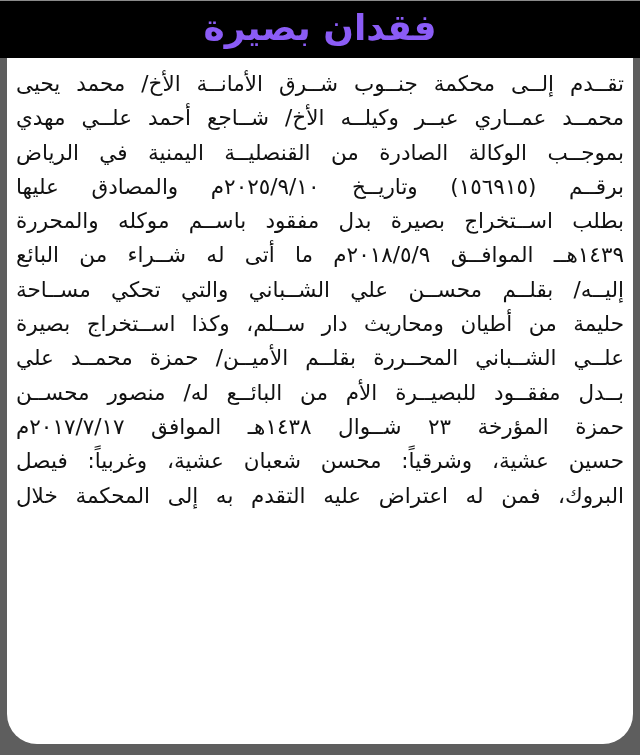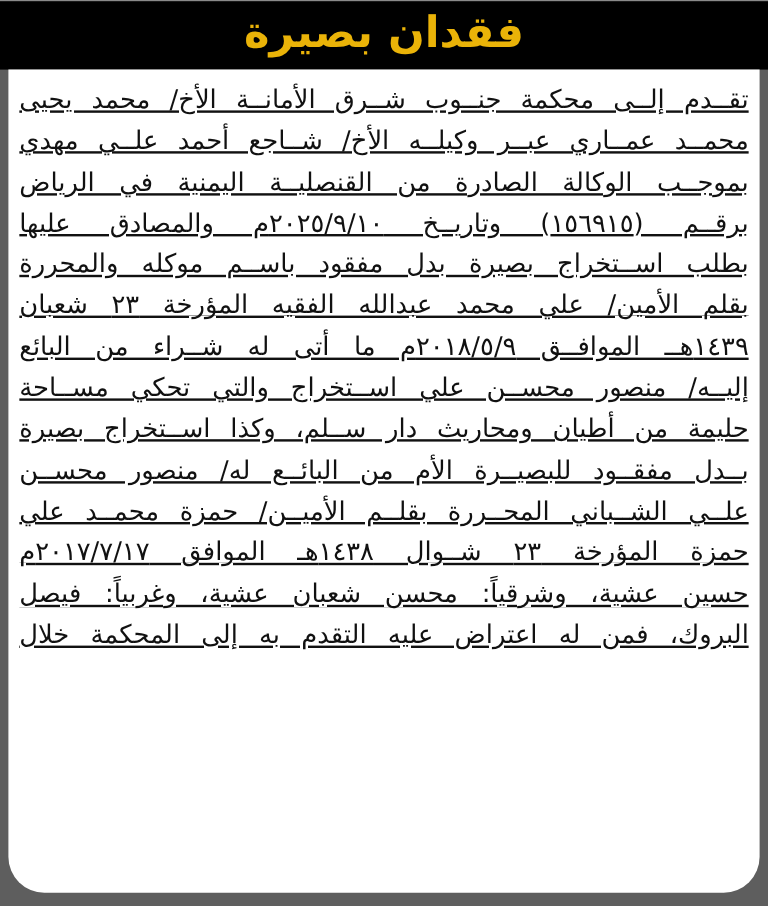--- a/index.html
+++ b/index.html
@@ -23,21 +23,21 @@
     .title-bar {
       position: absolute;
       left: 0; top: 1px;
       width: 640px; height: 57px;
       background: #000000;
       display: flex;
       align-items: center;
       justify-content: center;
     }
     .title-text {
-      color: #eab308;
+      color: #8b5cf6;
       font-family: "DejaVu Sans", sans-serif;
       font-weight: bold;
       font-size: 36px;
       line-height: 1;
       direction: rtl;
       margin-top: -4px;
       letter-spacing: 0;
     }
     .notice-body {
       position: absolute;
@@ -61,21 +61,20 @@
       line-height: 34.3px;
       margin: 0;
     }
     .notice-line {
       display: block;
       white-space: nowrap;
       text-align: justify;
       text-align-last: justify;
       height: 34.3px;
       overflow: hidden;
-      text-decoration: underline;
     }
     .notice-line.last {
       text-align-last: right;
     }
   </style>
 </head>
 <body>
 
 <div class="top-strip"></div>
 
@@ -83,23 +82,22 @@
   <span class="title-text">فقدان بصيرة</span>
 </div>
 
 <div class="notice-body">
   <div class="notice-text">
     <span class="notice-line">تقــدم إلــى محكمة جنــوب شــرق الأمانــة الأخ/ محمد يحيى</span>
     <span class="notice-line">محمــد عمــاري عبــر وكيلــه الأخ/ شــاجع أحمد علــي مهدي</span>
     <span class="notice-line">بموجــب الوكالة الصادرة من القنصليــة اليمنية في الرياض</span>
     <span class="notice-line">برقــم (١٥٦٩١٥) وتاريــخ ٢٠٢٥/٩/١٠م والمصادق عليها</span>
     <span class="notice-line">بطلب اســتخراج بصيرة بدل مفقود باســم موكله والمحررة</span>
-    <span class="notice-line">بقلم الأمين/ علي محمد عبدالله الفقيه المؤرخة ٢٣ شعبان</span>
     <span class="notice-line">١٤٣٩هــ الموافــق ٢٠١٨/٥/٩م ما أتى له شــراء من البائع</span>
-    <span class="notice-line">إليــه/ منصور محســن علي اســتخراج والتي تحكي مســاحة</span>
+    <span class="notice-line">إليــه/ بقلــم محســن علي الشــباني والتي تحكي مســاحة</span>
     <span class="notice-line">حليمة من أطيان ومحاريث دار ســلم، وكذا اســتخراج بصيرة</span>
+    <span class="notice-line">علــي الشــباني المحــررة بقلــم الأميــن/ حمزة محمــد علي</span>
     <span class="notice-line">بــدل مفقــود للبصيــرة الأم من البائــع له/ منصور محســن</span>
-    <span class="notice-line">علــي الشــباني المحــررة بقلــم الأميــن/ حمزة محمــد علي</span>
     <span class="notice-line">حمزة المؤرخة ٢٣ شــوال ١٤٣٨هـ الموافق ٢٠١٧/٧/١٧م</span>
     <span class="notice-line">حسين عشية، وشرقياً: محسن شعبان عشية، وغربياً: فيصل</span>
     <span class="notice-line">البروك، فمن له اعتراض عليه التقدم به إلى المحكمة خلال</span>
   </div>
 </div>
 
 </body></html>

